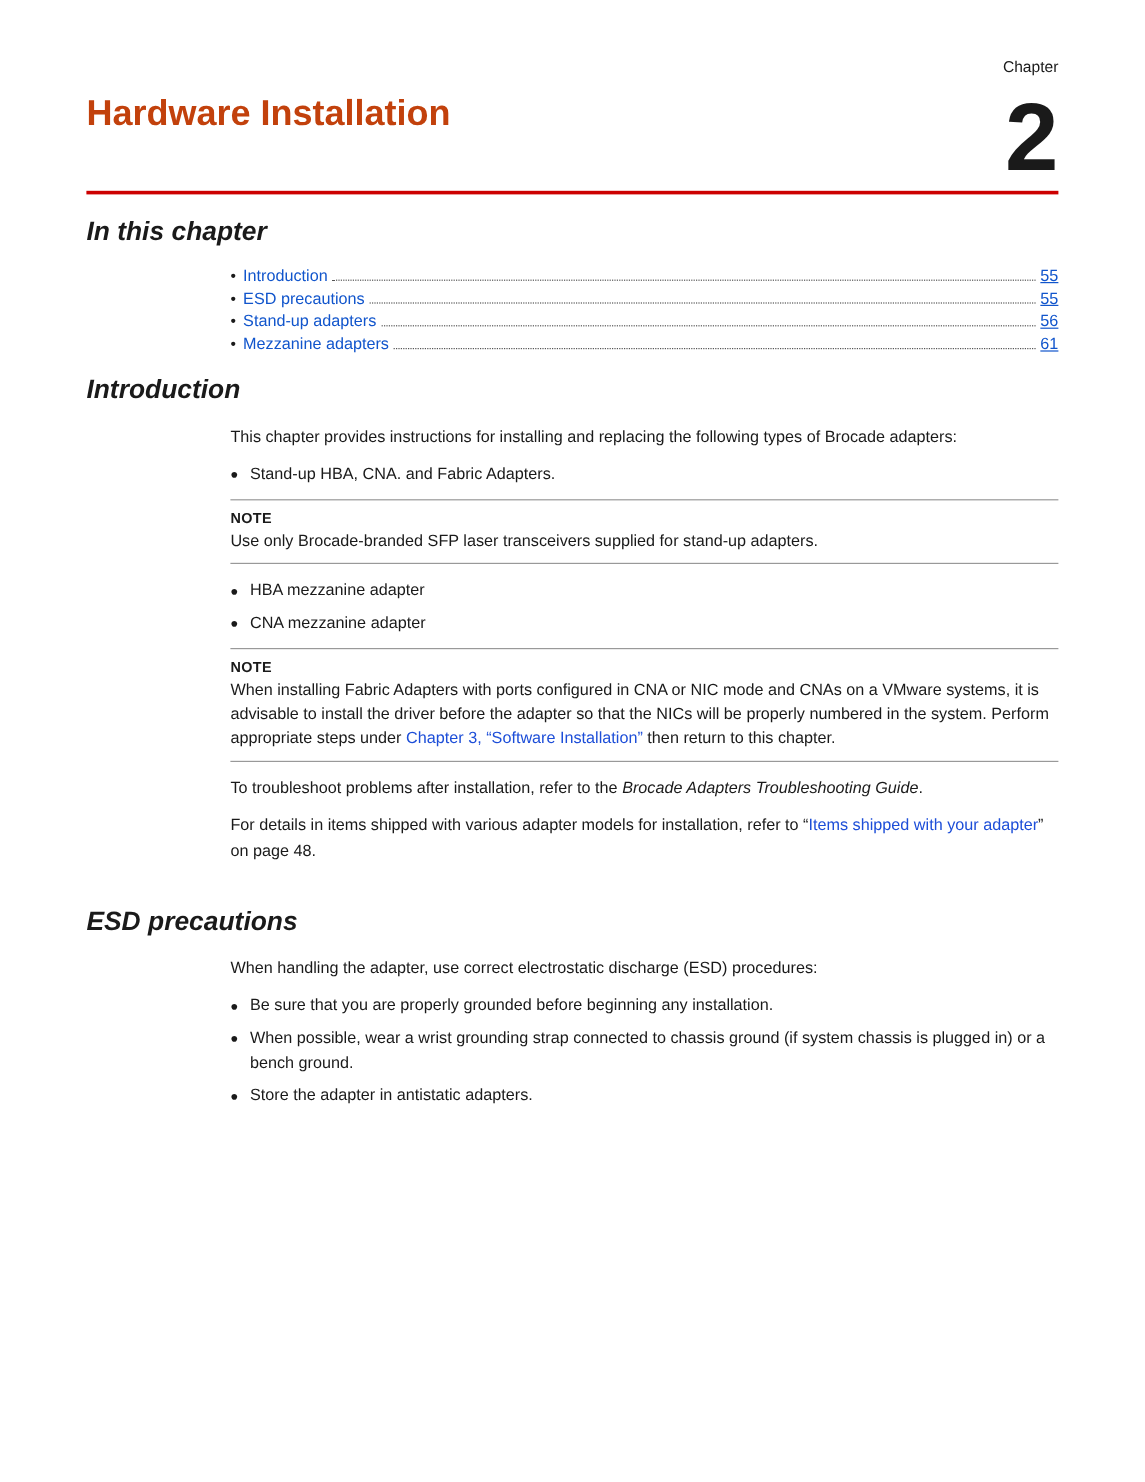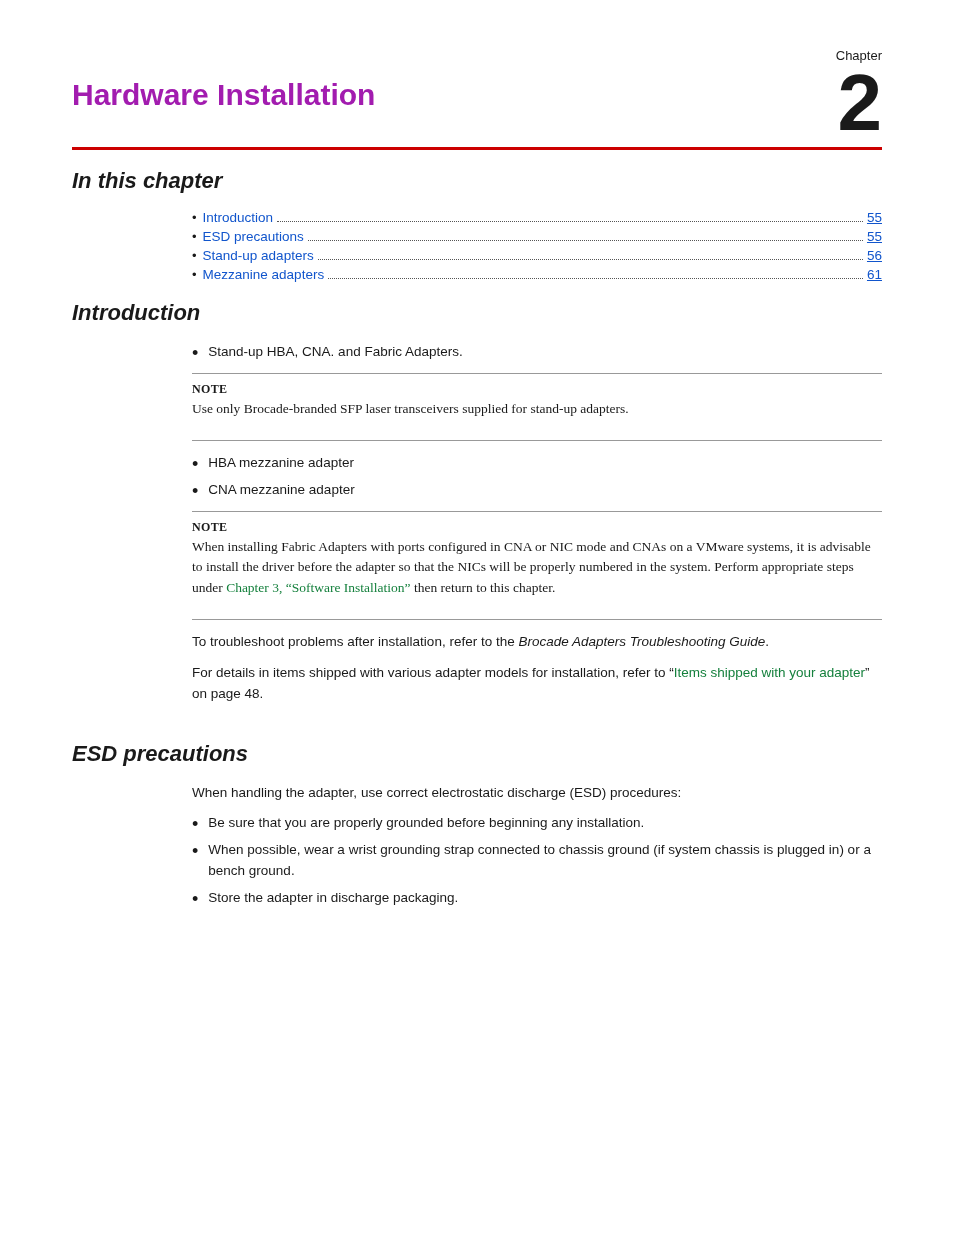--- a/index.html
+++ b/index.html
@@ -33,21 +33,21 @@
       line-height: 1;
       text-align: right;
     }
     .chapter-title-block {
       flex: 1;
       padding-top: 30px;
     }
     .chapter-title {
       font-size: 30px;
       font-weight: bold;
-      color: #a21caf;
+      color: #c2410c;
       line-height: 1.1;
     }
     .chapter-number-block {
       text-align: right;
       min-width: 80px;
     }
     .red-rule {
       height: 3px;
       background: #cc0000;
       margin-top: 4px;
@@ -127,61 +127,60 @@
       color: #1a1a1a;
     }
     .bullet-text {
       flex: 1;
     }
     
     .note-box {
       margin-left: 120px;
       border-top: 1px solid #999;
       border-bottom: 1px solid #999;
-      padding: 8px 0 21px 0;
+      padding: 8px 0 8px 0;
       margin-bottom: 12px;
       margin-top: 8px;
-      font-family: Liberation Serif, serif;
     }
     .note-label {
       font-size: 12px;
       font-weight: bold;
       text-transform: uppercase;
       color: #1a1a1a;
       margin-bottom: 2px;
       letter-spacing: 0.03em;
     }
     .note-text {
       font-size: 13.5px;
       line-height: 1.5;
       color: #1a1a1a;
     }
     
     a {
-      color: #15803d;
+      color: #1d4ed8;
       text-decoration: none;
     }
     .italic { font-style: italic; }
     
     .esd-section {
       margin-top: 36px;
     }
   </style>
 </head>
 <body>
 
 <div class="page">
 
   <div class="chapter-header">
     <div class="chapter-title-block">
 
       <div class="chapter-title">Hardware Installation</div>
     </div>
     <div class="chapter-number-block">
-      <div style="font-size:13px; font-weight:normal; text-align:right; margin-bottom:0;">Chapter</div>
+      <div style="font-size:13px; font-weight:normal; text-align:right; margin-bottom:12px;">Chapter</div>
       <div class="chapter-number">2</div>
     </div>
   </div>
   <div class="red-rule"></div>
 
   <div class="section">
     <div class="section-title">In this chapter</div>
     <div class="toc-container">
 
       <div class="toc-item">
@@ -211,20 +210,23 @@
         <span class="toc-dots"></span>
         <span class="toc-page">61</span>
       </div>
 
     </div>
   </div>
 
   <div class="section" id="intro">
     <div class="section-title">Introduction</div>
 
+    <div class="body-text">
+      <p>This chapter provides instructions for installing and replacing the following types of Brocade adapters:</p>
+    </div>
 
     <div class="bullet-list">
       <div class="bullet-item">
         <span class="bullet-dot">•</span>
         <div class="bullet-text">
           <span>Stand-up HBA, CNA. and Fabric Adapters.</span>
           <br>
         </div>
       </div>
     </div>
@@ -273,18 +275,18 @@
       <div class="bullet-item">
         <span class="bullet-dot">•</span>
         <span class="bullet-text">Be sure that you are properly grounded before beginning any installation.</span>
       </div>
       <div class="bullet-item">
         <span class="bullet-dot">•</span>
         <span class="bullet-text">When possible, wear a wrist grounding strap connected to chassis ground (if system chassis is plugged in) or a bench ground.</span>
       </div>
       <div class="bullet-item">
         <span class="bullet-dot">•</span>
-        <span class="bullet-text">Store the adapter in discharge packaging.</span>
+        <span class="bullet-text">Store the adapter in antistatic adapters.</span>
       </div>
     </div>
   </div>
 
 </div>
 
 </body></html>

